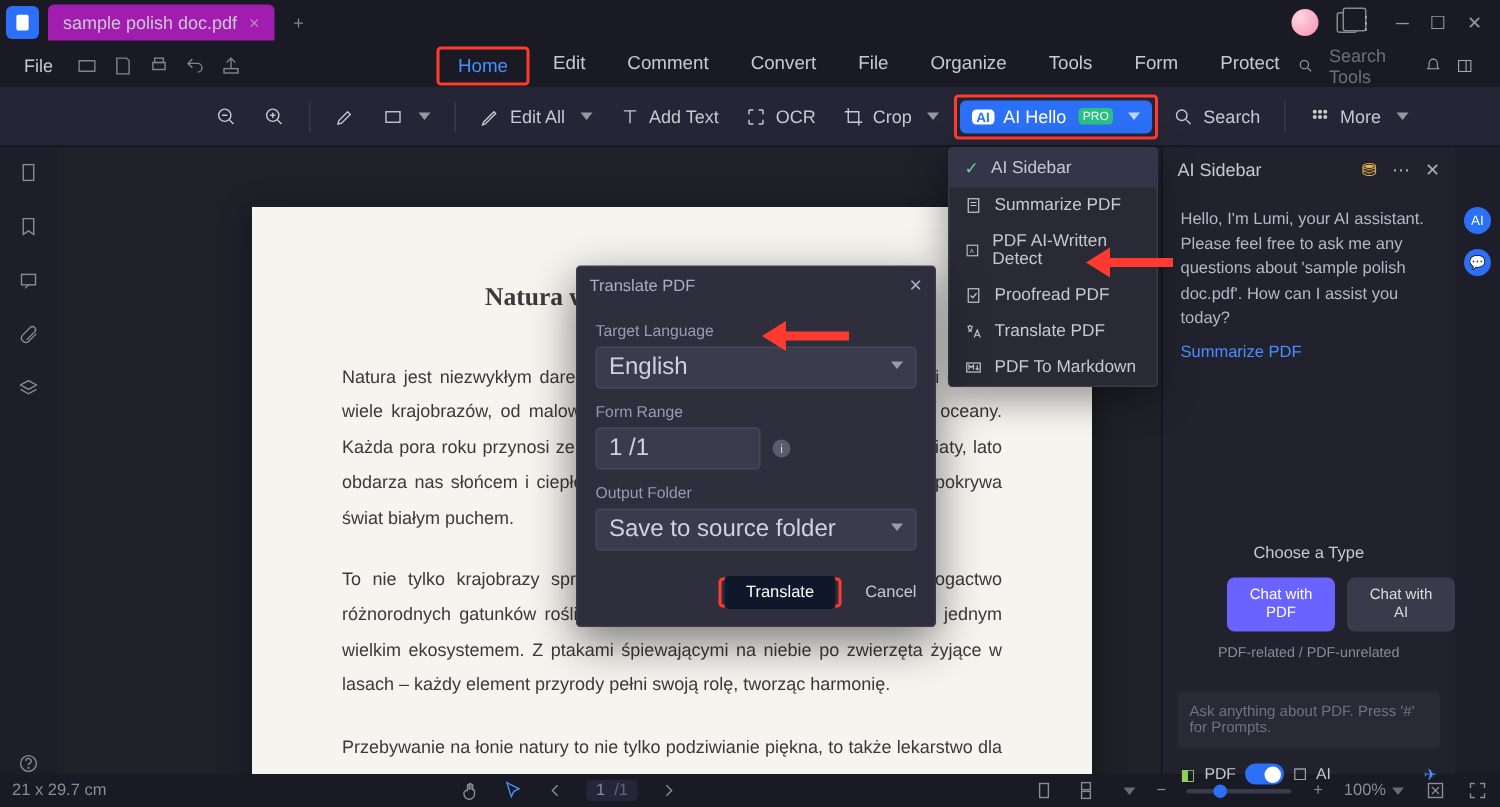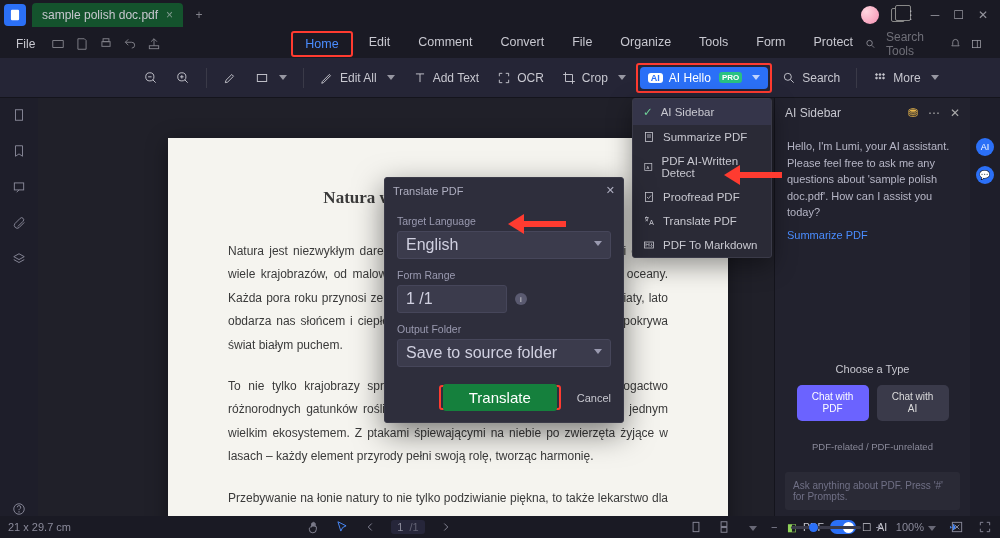--- a/index.html
+++ b/index.html
@@ -1,20 +1,20 @@
 <!DOCTYPE html>
 <html><head>
 <meta charset="utf-8">
 <style>
 * { box-sizing: border-box; margin: 0; padding: 0; font-family: "Segoe UI", Arial, sans-serif; }
 html, body { width: 1000px; height: 538px; background: #1e1e2a; color: #c8c8d0; overflow: hidden; font-size: 12px; }
 .titlebar { height: 30px; background: #1a1a24; display: flex; align-items: center; padding: 0 4px; }
 .app-logo { width: 22px; height: 22px; background: #2b70f7; border-radius: 4px; margin-right: 6px; display: flex; align-items: center; justify-content: center; }
 .app-logo svg { width: 14px; height: 14px; fill: #fff; }
-.tab { display: flex; align-items: center; background: #14532d; padding: 0 10px; height: 24px; border-radius: 4px 4px 0 0; margin-right: 6px; }
+.tab { display: flex; align-items: center; background: #a21caf; padding: 0 10px; height: 24px; border-radius: 4px 4px 0 0; margin-right: 6px; }
 .tab .close { margin-left: 8px; opacity: .6; }
 .newtab { width: 20px; text-align: center; opacity: .6; }
 .title-spacer { flex: 1; }
 .win-btns { display: flex; gap: 14px; padding-right: 8px; }
 .win-btns span { opacity: .7; }
 .avatar { width: 18px; height: 18px; border-radius: 50%; background: radial-gradient(circle at 30% 30%, #ffd6e0, #f48fb1); margin-left: 10px; }
 .newwin { width: 14px; height: 14px; border: 1.5px solid #888; border-radius: 2px; margin-left: 12px; position: relative; }
 .newwin::before { content: ""; position: absolute; top: -4px; left: 3px; width: 14px; height: 14px; border: 1.5px solid #888; border-radius: 2px; background: #1a1a24; }
 
 .menubar { height: 28px; background: #1a1a24; display: flex; align-items: center; padding: 0 6px; }
@@ -22,21 +22,21 @@
 .mb-icons { display: flex; gap: 10px; margin-left: 6px; opacity: .6; }
 .menu-items { display: flex; margin-left: 130px; gap: 4px; }
 .menu-item { padding: 4px 12px; font-size: 12.5px; color: #c8c8d0; }
 .menu-item.active { color: #4a8dff; }
 .hl-red, .hl-red2, .hl-red3 { border: 2.5px solid #ff3b30; border-radius: 3px; }
 .menu-right { margin-left: auto; display: flex; gap: 10px; align-items: center; padding-right: 12px; opacity: .8; }
 
 .toolbar { height: 40px; background: #252536; display: flex; align-items: center; padding: 0 10px; gap: 2px; border-bottom: 1px solid #14141c; }
 .tl-group { display: flex; align-items: center; gap: 6px; padding: 4px 8px; border-radius: 4px; }
 .tl-group.ai { background: #2b70f7; color: #fff; font-weight: 500; }
-.tl-group.ai .badge { background: #28c183; font-size: 8px; padding: 1px 3px; border-radius: 3px; color: #fff; margin-left: 2px; font-weight: bold; }
+.tl-group.ai .badge { background: #28c183; font-size: 8px; padding: 1px 3px; border-radius: 3px; color: #fff; margin-left: 2px; }
 .tl-group svg { width: 14px; height: 14px; fill: none; stroke: currentColor; stroke-width: 1.6; }
 .tl-sep { width: 1px; height: 20px; background: #3a3a48; margin: 0 6px; }
 .chev::after { content: ""; display: inline-block; width: 0; height: 0; border-left: 4px solid transparent; border-right: 4px solid transparent; border-top: 5px solid currentColor; margin-left: 4px; opacity: .7; }
 
 .workspace { display: flex; height: calc(100% - 30px - 28px - 40px - 22px); }
 .left-rail { width: 38px; background: #1e1e2a; display: flex; flex-direction: column; align-items: center; padding-top: 10px; gap: 22px; color: #8a8a9a; }
 .left-rail .spacer { flex: 1;}
 .doc-view { flex: 1; background: #202029; position: relative; overflow: hidden; }
 .page { position: absolute; left: 130px; top: 40px; width: 560px; height: 720px; background: #f5f4ef; color: #3a3a3a; padding: 50px 60px; font-family: Georgia, "Times New Roman", serif; box-shadow: 0 4px 20px rgba(0,0,0,0.4); }
 .page h1 { font-family: Georgia, serif; font-weight: 600; font-size: 17px; text-align: center; margin-bottom: 32px; }
@@ -50,43 +50,43 @@
 
 
 .dialog { position: absolute; left: 384px; top: 177px; width: 240px; background: #2e2e3c; border: 1px solid #3a3a48; border-radius: 3px; box-shadow: 0 10px 30px rgba(0,0,0,.5); z-index: 40; font-size: 11px; color: #aeaec0; }
 .dialog .hdr { display: flex; align-items: center; padding: 6px 8px; }
 .dialog .hdr .x { margin-left: auto; }
 .dialog .body { padding: 6px 12px 12px 12px; display: flex; flex-direction: column; gap: 4px; }
 .dialog label { font-size: 10.5px; color: #9a9ab0; margin-top: 6px; }
 .dialog .field { background: #3b3b4c; border: 1px solid #46465a; border-radius: 3px; padding: 4px 8px; font-size: 16px; color: #d0d0e0; position: relative; }
 .dialog .field.sel::after { content: ""; position: absolute; right: 8px; top: 9px; width: 0; height: 0; border-left: 4px solid transparent; border-right: 4px solid transparent; border-top: 5px solid #9a9ab0; }
 .dialog .btns { display: flex; gap: 16px; justify-content: flex-end; margin-top: 14px; align-items: center; }
-.dialog .btn-tr { background: #15803d; color: #fff; padding: 5px 26px; border-radius: 3px; font-size: 15px; }
+.dialog .btn-tr { background: #0f172a; color: #fff; padding: 5px 14px; border-radius: 3px; font-size: 11px; }
 .dialog .btn-cancel { color: #c8c8d0; font-size: 11px; }
 .page-range-wrap { display: flex; align-items: center; gap: 8px;}
 .page-range-field { flex: 0 0 110px; }
 .info-dot { width: 12px; height: 12px; border-radius: 50%; background: #5a5a70; display: inline-flex; align-items: center; justify-content: center; font-size: 8px; color: #ddd; }
 
 
 .arrow { position: absolute; z-index: 50; }
 .arrow .shaft { position: absolute; background: #ff3b30; }
 .arrow .head { position: absolute; width: 0; height: 0; }
 
 
 .rsidebar { width: 196px; background: #22222e; border-left: 1px solid #14141c; display: flex; flex-direction: column; }
 .rsb-hdr { display: flex; align-items: center; padding: 8px 10px; font-size: 12px; }
 .rsb-hdr .icons { margin-left: auto; display: flex; gap: 10px; color: #c0a050; font-size: 12px; }
 .rsb-body { padding: 10px 12px; font-size: 11px; color: #b6b6c6; line-height: 1.5; }
 .rsb-body .summ { color: #4a8dff; margin-top: 6px; display: inline-block; }
 .choose { text-align: center; font-size: 11px; color: #c8c8d0; margin-top: 110px; }
-.chips { display: flex; gap: 8px; justify-content: center; margin-top: 10px; }
+.chips { display: flex; gap: 8px; justify-content: flex-end; margin-top: 10px; }
 .chip { padding: 6px 10px; border-radius: 5px; font-size: 10px; text-align: center; width: 72px; line-height: 1.2; }
 .chip.pdf { background: #6b63ff; color: #fff; }
 .chip.ai { background: #3a3a4a; color: #ddd; }
-.subnote { text-align: center; font-size: 9.5px; color: #8a8a9a; margin-top: 20px; }
+.subnote { text-align: center; font-size: 9.5px; color: #8a8a9a; margin-top: 9px; }
 .prompt { margin: 20px 10px 0 10px; background: #2a2a36; border-radius: 3px; padding: 8px; font-size: 10px; color: #707086; min-height: 38px;}
 .bottom-row { display: flex; align-items: center; gap: 6px; margin: 10px 12px; font-size: 10.5px; }
 .toggle { width: 26px; height: 14px; background: #2b70f7; border-radius: 8px; position: relative; }
 .toggle::after { content: ""; position: absolute; left: 13px; top: 1.5px; width: 11px; height: 11px; background: #fff; border-radius: 50%; }
 .send { margin-left: auto; color: #4a8dff; }
 
 
 .right-rail { width: 30px; display: flex; flex-direction: column; align-items: center; padding-top: 40px; gap: 10px; }
 .right-rail .ric { width: 18px; height: 18px; border-radius: 50%; background: #2b70f7; color: #fff; font-size: 9px; display: flex; align-items: center; justify-content: center; }
 

